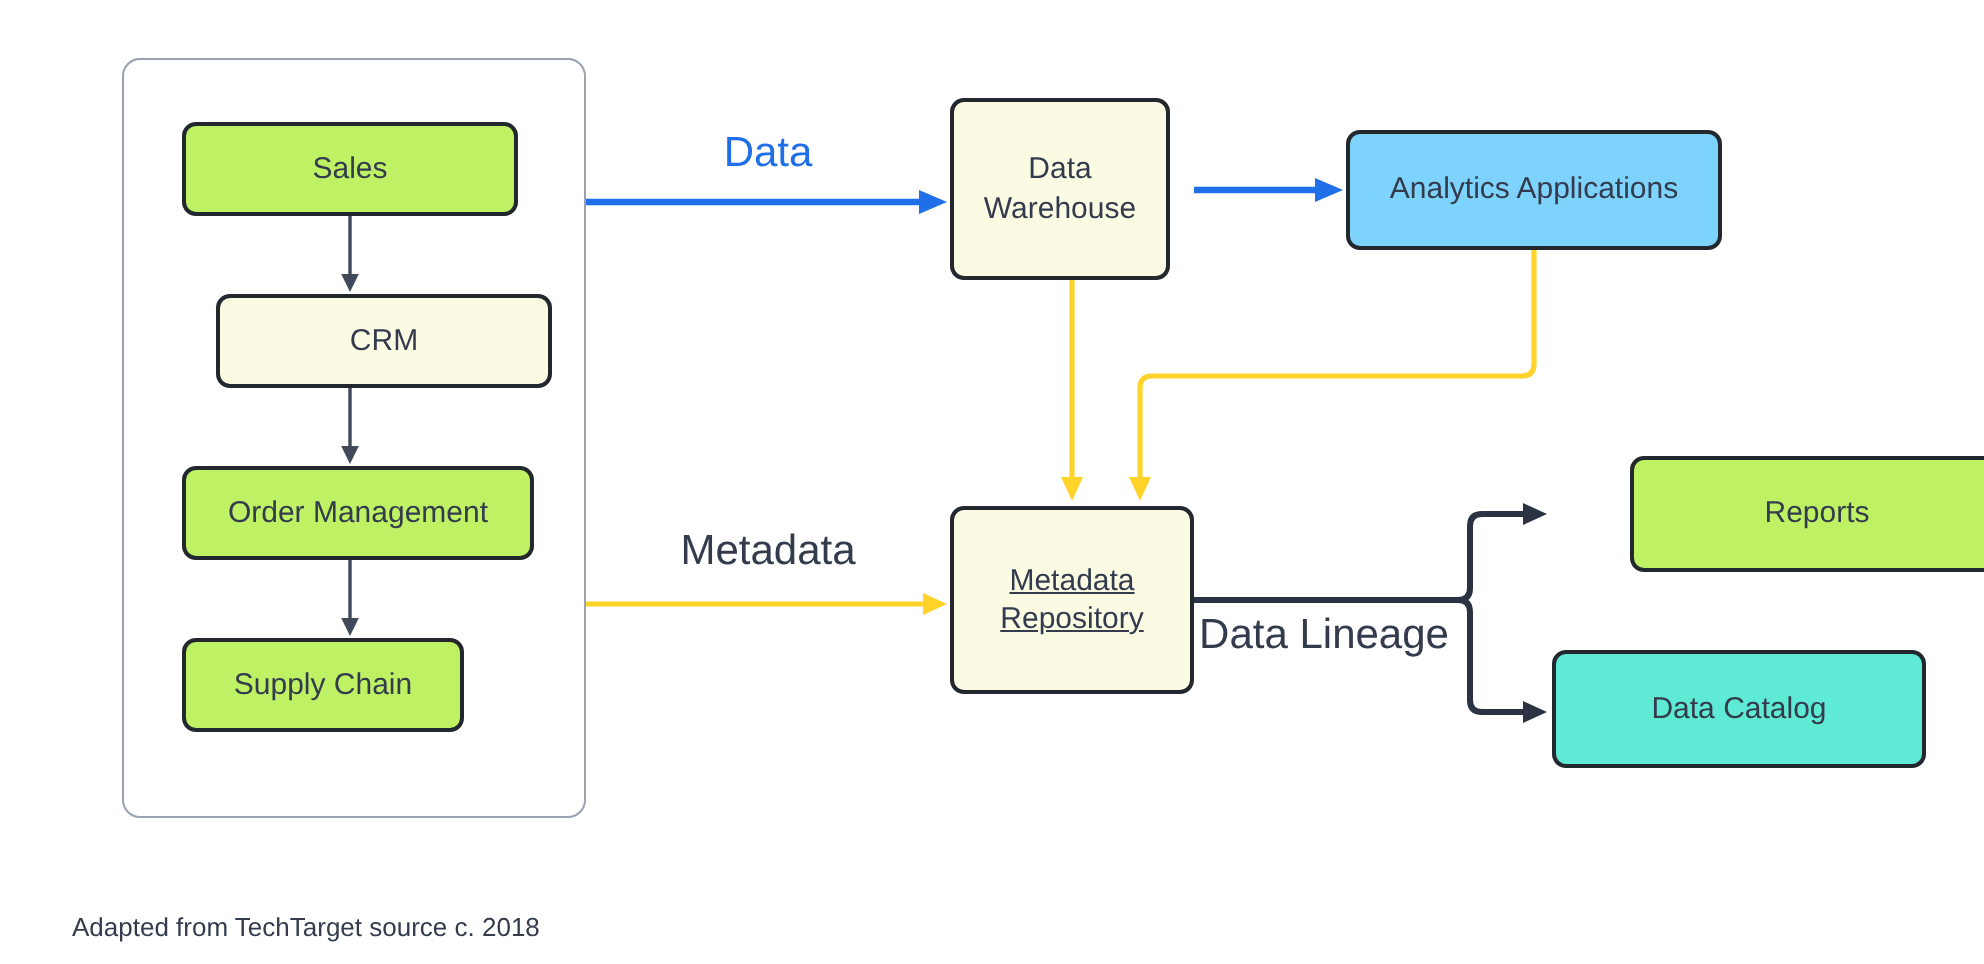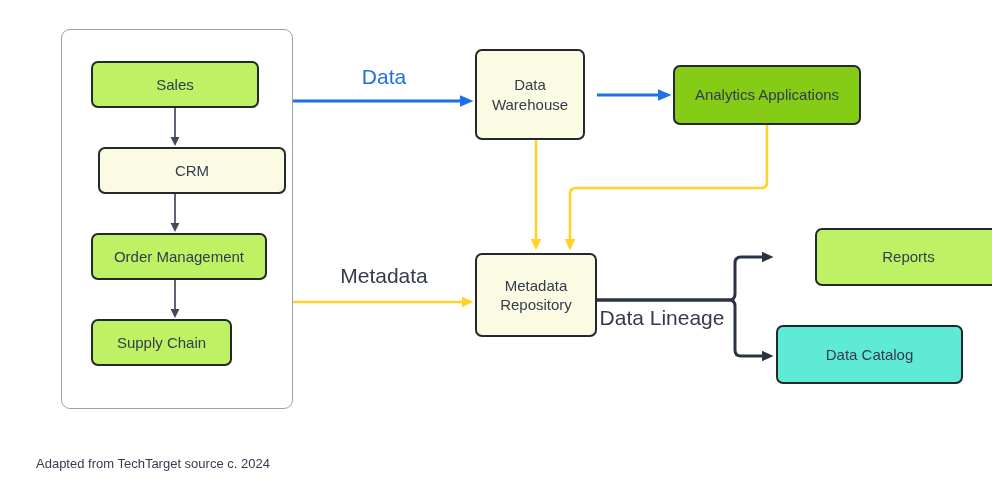--- a/index.html
+++ b/index.html
@@ -31,30 +31,30 @@
     align-items: center;
     justify-content: center;
     text-align: center;
     font-size: 15px;
     line-height: 1.3;
     color: #333b4d;
     padding: 2px 6px;
   }
   .node.cream { background: #fbfbe4; }
   .node.mint  { background: #5eead4; }
-  .node.nearwhite { background: #84cc16; }
+  .node.nearwhite { background: #7dd3fc; }
 
   .n-sales  { left: 91px;  top: 61px;  width: 168px; height: 47px; }
-  .n-crm    { left: 98px;  top: 147px; width: 188px; height: 47px; }
+  .n-crm    { left: 108px;  top: 147px; width: 168px; height: 47px; }
   .n-order  { left: 91px;  top: 233px; width: 176px; height: 47px; }
   .n-supply { left: 91px;  top: 319px; width: 141px; height: 47px; justify-content: center; }
 
   .n-dw     { left: 475px; top: 49px;  width: 110px; height: 91px; }
   .n-aa     { left: 673px; top: 65px;  width: 188px; height: 60px; }
-  .n-mr     { left: 475px; top: 253px; width: 122px; height: 84px; }
+  .n-mr     { left: 475px; top: 253px; width: 122px; height: 94px; text-decoration: underline; }
   .n-rep    { left: 776px; top: 228px; width: 187px; height: 58px; margin-left: 39px; }
   .n-dc     { left: 776px; top: 325px; width: 187px; height: 59px; }
 
   .edge-label {
     position: absolute;
     transform: translate(-50%, -50%);
     font-size: 21px;
     color: #333b4d;
     white-space: nowrap;
     background: transparent;
@@ -135,14 +135,14 @@
     <span>Reports</span>
   </div>
   <div class="node n-dc mint">
     <span>Data Catalog</span>
   </div>
 
   <div class="edge-label blue lbl-data">Data</div>
   <div class="edge-label lbl-metadata">Metadata</div>
   <div class="edge-label lbl-lineage">Data Lineage</div>
 
-  <div class="caption">Adapted from TechTarget source c. 2024</div>
+  <div class="caption">Adapted from TechTarget source c. 2018</div>
 </div>
 
 </body></html>

